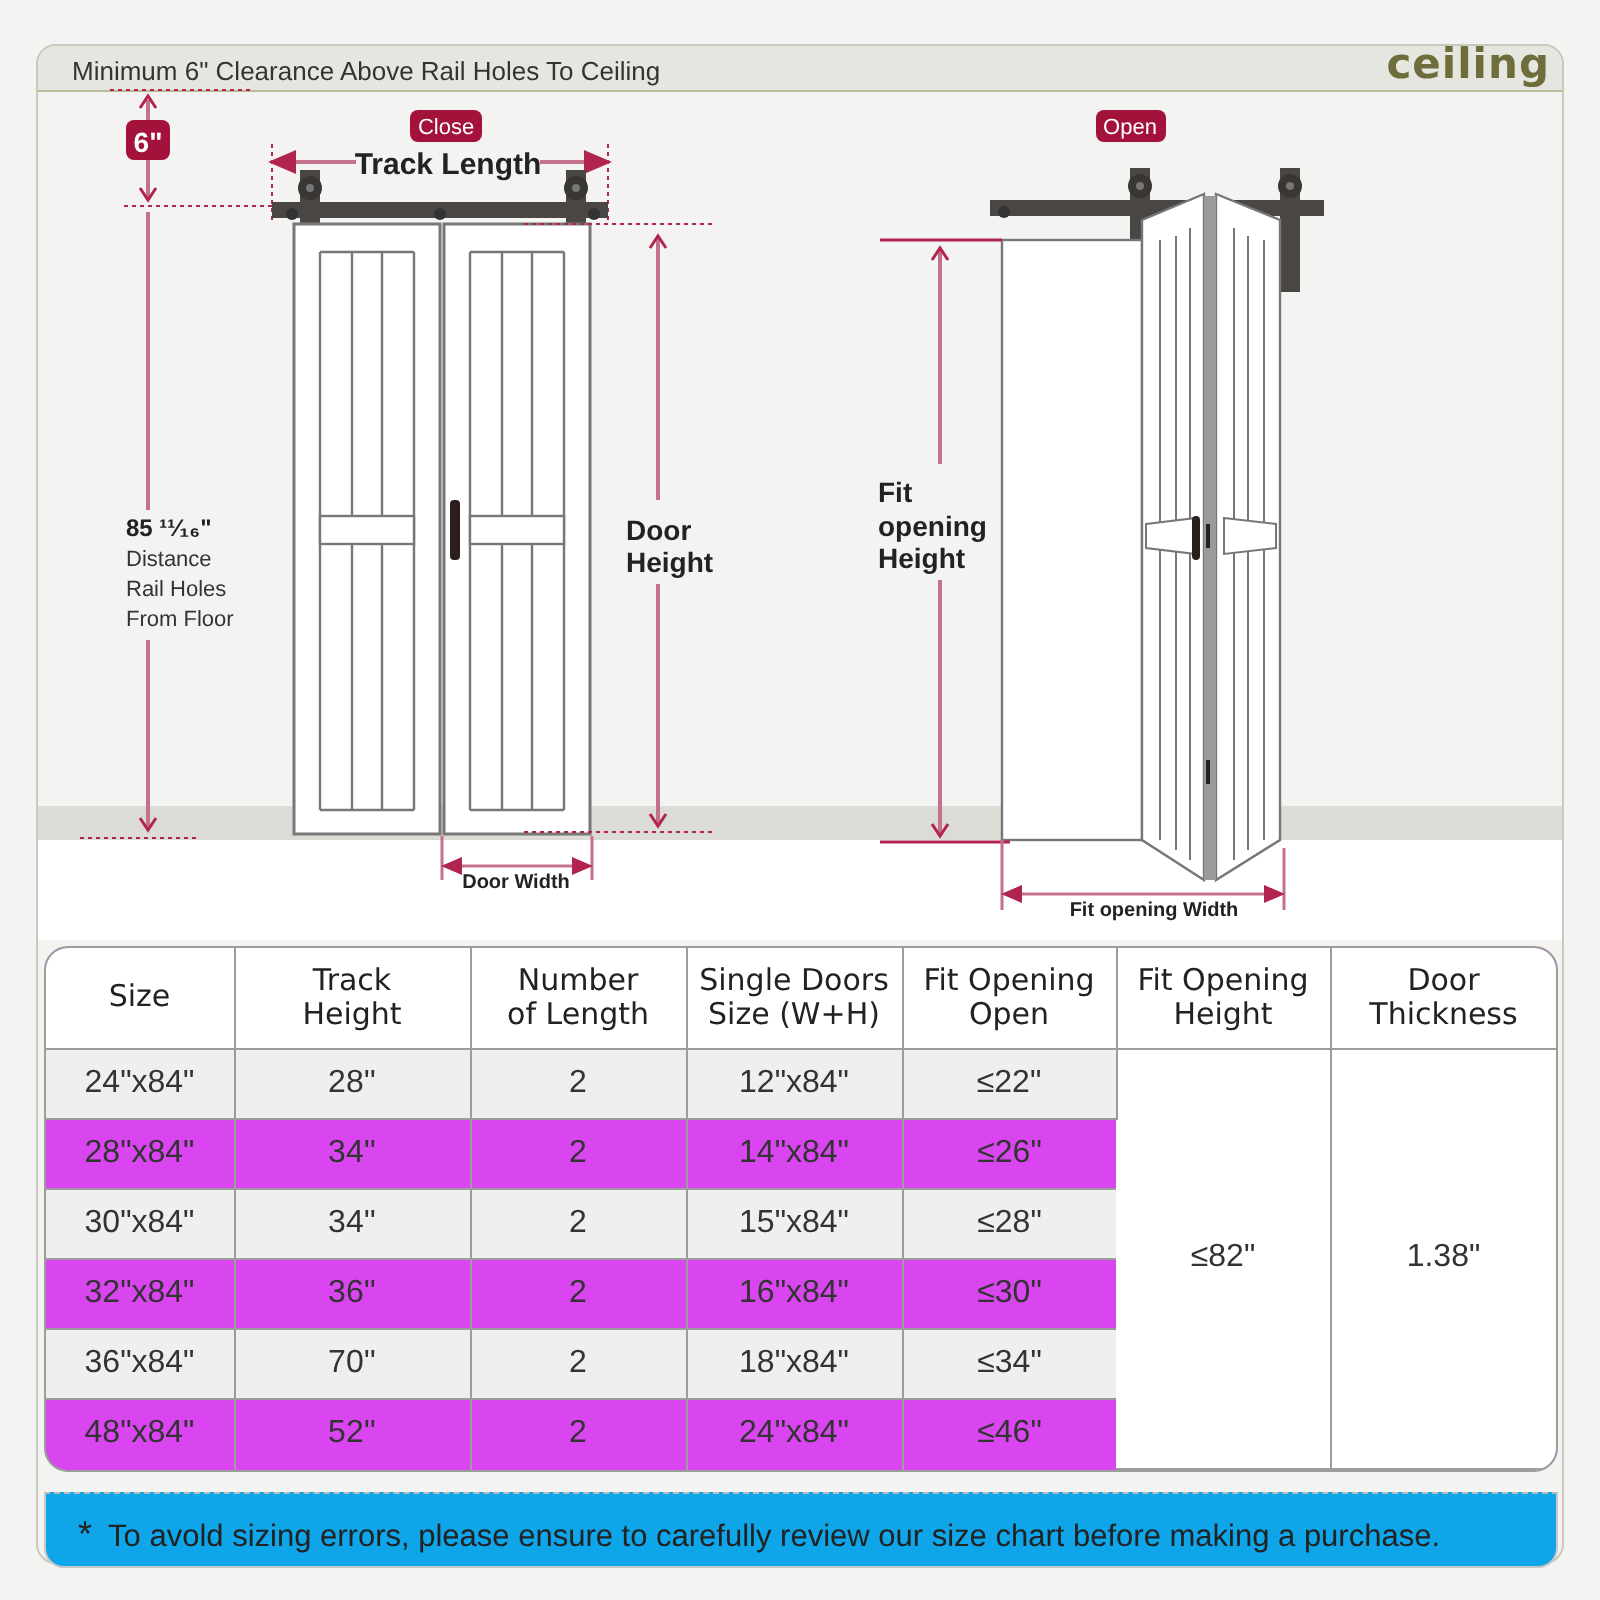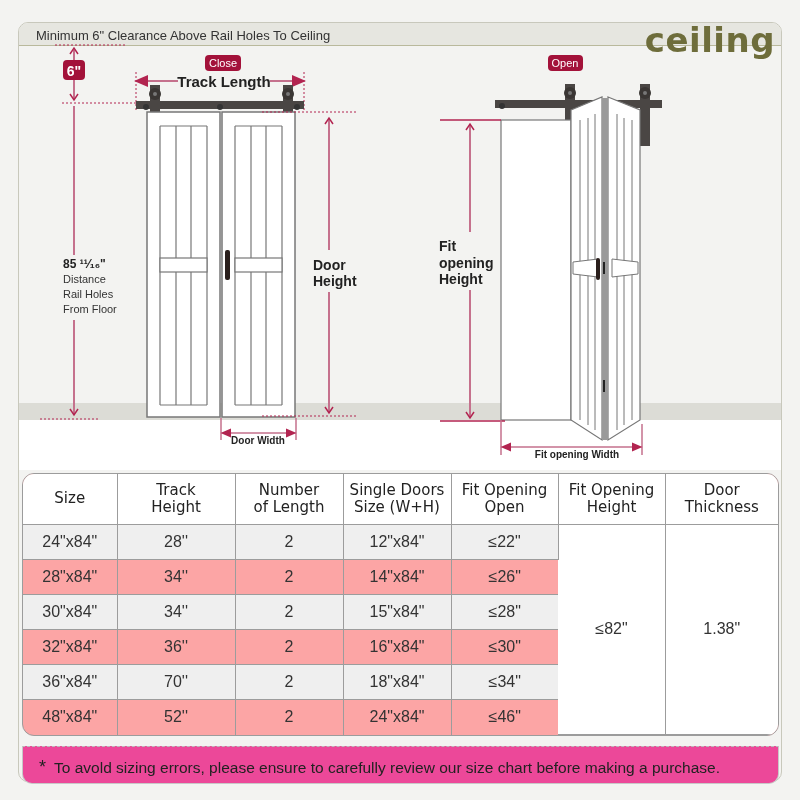--- a/index.html
+++ b/index.html
@@ -1,30 +1,30 @@
 <!DOCTYPE html>
 <html><head>
 <meta charset="utf-8">
 <style>
   * { box-sizing: border-box; margin: 0; padding: 0; }
   body { width: 800px; height: 800px; background: #f3f3f1; font-family: "Liberation Sans", sans-serif; position: relative; overflow: hidden; }
   .frame { position: absolute; left: 18px; top: 22px; width: 764px; height: 760px; border: 1px solid #c8c8bc; border-radius: 10px; background: #f3f3f1; overflow: hidden; }
   .ceiling-band { position: absolute; left: 0; top: 0; width: 100%; height: 23px; background: #e6e6e0; border-bottom: 1px solid #b9b99c; }
   .ceiling-note { position: absolute; left: 17px; top: 5px; font-size: 13px; color: #333; }
-  .ceiling-word { position: absolute; right: 6px; top: -3px; font-size: 34px; font-weight: bold; color: #6e6d3b; font-family: "DejaVu Sans", sans-serif; letter-spacing: 0.5px; }
+  .ceiling-word { position: absolute; right: 6px; top: -3px; font-size: 21px; font-weight: bold; color: #6e6d3b; font-family: "DejaVu Sans", sans-serif; letter-spacing: 0.5px; }
   .diagram { position: absolute; left: 0; top: 0; width: 800px; height: 470px; }
-  .table-wrap { position: absolute; left: 22px; top: 473px; width: 757px; height: 263px; border: 1px solid #9c9c9c; border-radius: 12px; overflow: hidden; background: #fca5a5; }
+  .table-wrap { position: absolute; left: 22px; top: 473px; width: 757px; height: 263px; border: 1px solid #9c9c9c; border-radius: 12px; overflow: hidden; background: #d946ef; }
   table { width: 100%; height: 100%; border-collapse: collapse; font-family: "DejaVu Sans", sans-serif; }
   th { font-weight: normal; font-size: 15px; color: #222; line-height: 17px; border-right: 1px solid #9c9c9c; border-bottom: 1px solid #9c9c9c; background: #fff; height: 50px; padding: 0 4px; }
   td { font-family: "Liberation Sans", sans-serif; font-size: 16px; color: #333; text-align: center; border-right: 1px solid #9c9c9c; border-bottom: 1px solid #9c9c9c; height: 35px; }
   tr.alt td { background: #efefef; }
   td.merged { background: #fff !important; }
   th:last-child, td:last-child { border-right: none; }
   tr:last-child td { border-bottom: none; }
-  .footnote-wrap { position: absolute; left: 22px; top: 746px; width: 757px; height: 38px; border: 1px solid #c8c8c8; border-top: 1px dashed #bbb; border-radius: 0 0 10px 10px; background: #ec4899; }
+  .footnote-wrap { position: absolute; left: 22px; top: 746px; width: 757px; height: 38px; border: 1px solid #c8c8c8; border-top: 1px dashed #bbb; border-radius: 0 0 10px 10px; background: #0ea5e9; }
   .footnote { position: absolute; left: 16px; top: 10px; font-size: 15.5px; color: #222; }
   .footnote .star { font-size: 18px; margin-right: 4px; }
   svg text { font-family: "Liberation Sans", sans-serif; }
 </style>
 </head>
 <body>
 
 <div class="frame">
   <div class="ceiling-band">
     <span class="ceiling-note">Minimum  6" Clearance Above Rail Holes To Ceiling</span>

